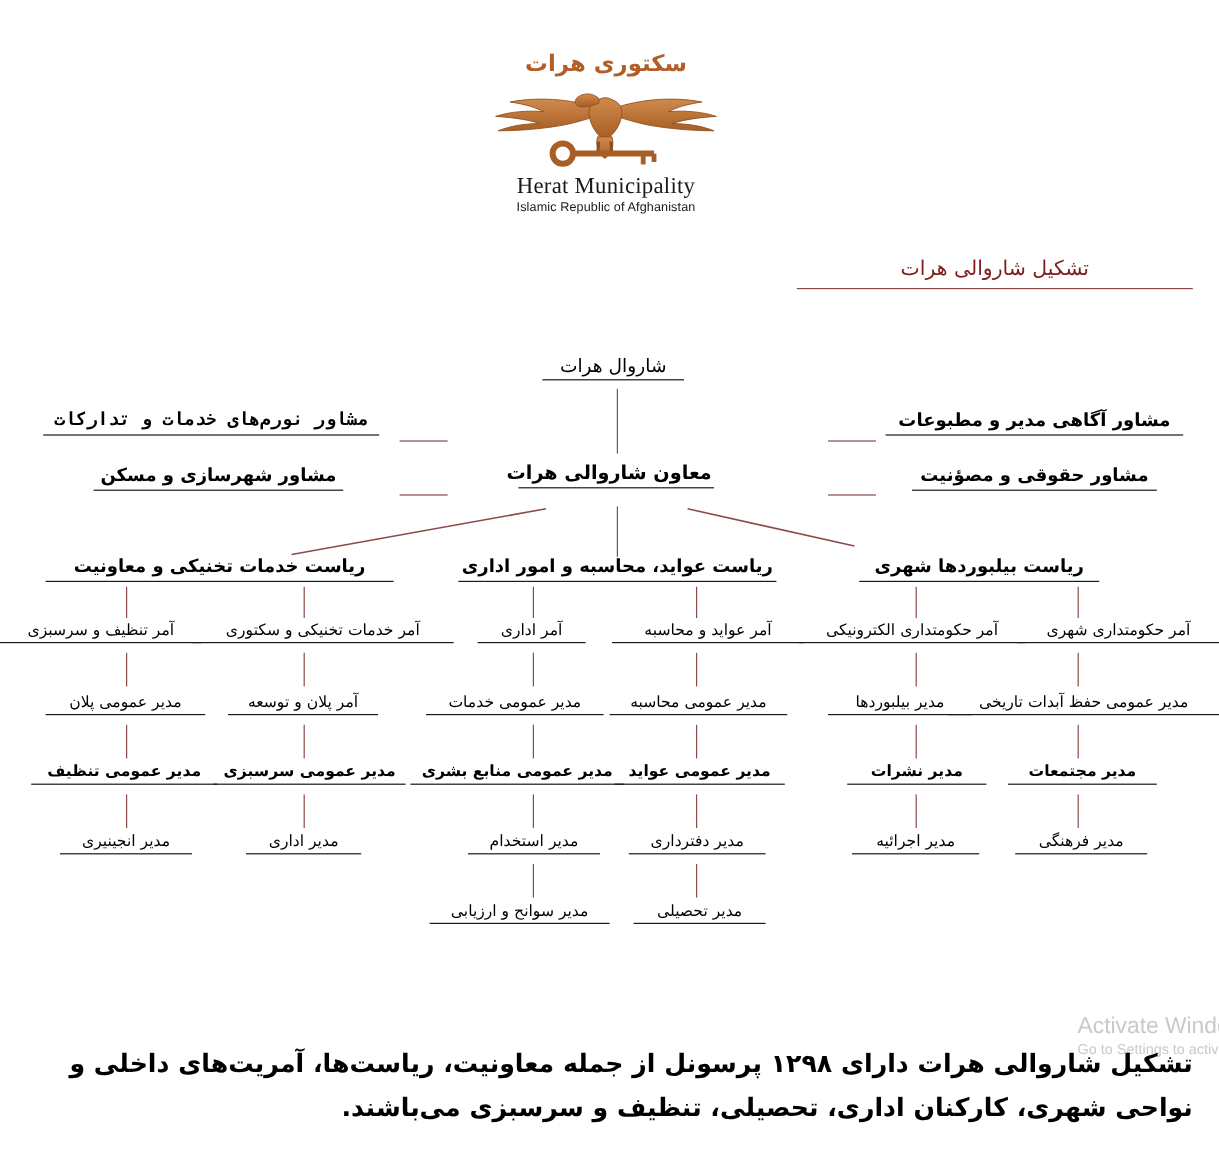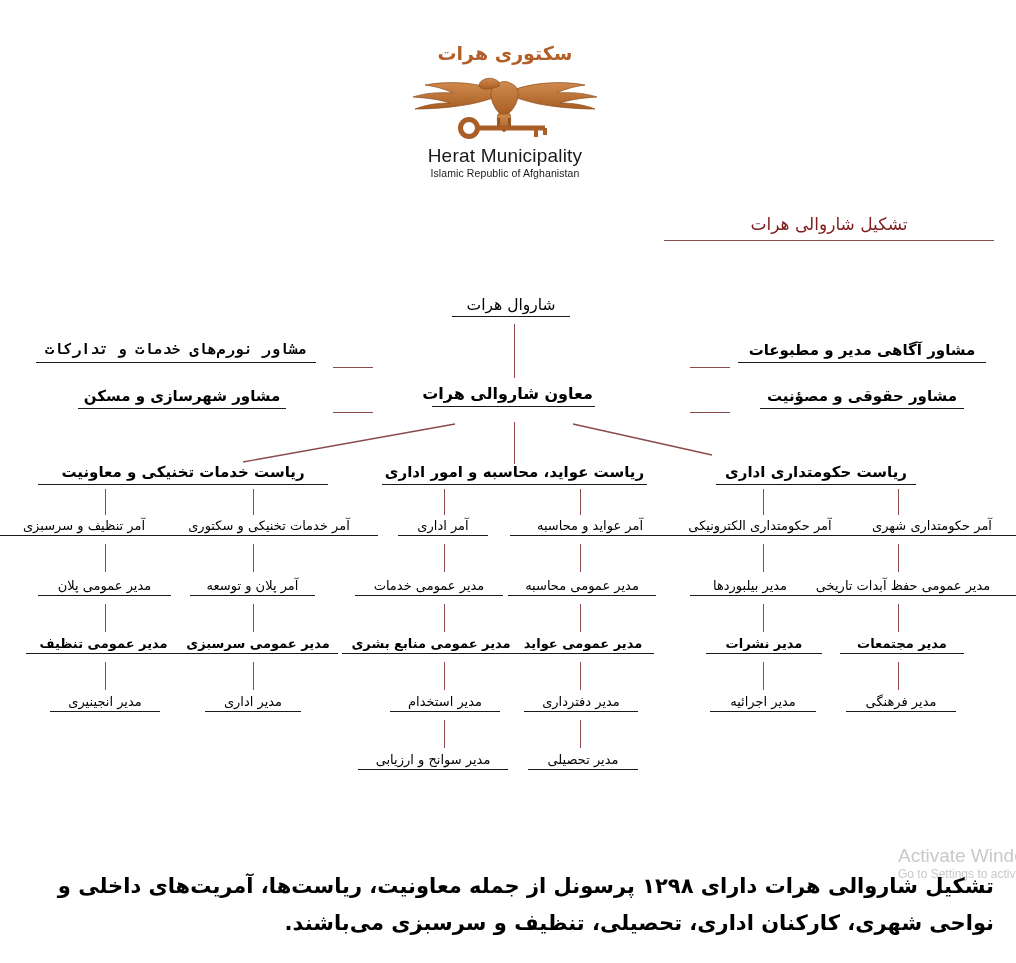--- a/index.html
+++ b/index.html
@@ -26,21 +26,21 @@
   .logo-title-fa {
     font-size: 19px; font-weight: bold;
     color: #B25E28;
     letter-spacing: .5px;
     margin: 0 0 2px 0;
     font-family: "DejaVu Sans", "Liberation Sans", sans-serif;
   }
   .emblem-wrap { height: 78px; position: relative; }
   .logo-name-en {
     font-size: 19px; color: #1a1a1a; direction: ltr;
-    font-family: Liberation Sans, sans-serif;
+    font-family: Liberation Serif, serif;
     letter-spacing: .2px; margin-top: 1px;
   }
   .logo-sub-en {
     font-size: 10.5px; color: #1a1a1a; direction: ltr;
     font-family: "Liberation Sans", sans-serif;
     letter-spacing: .1px;
   }
 
   
   #page-title-wrap {
@@ -205,21 +205,21 @@
 
 <div class="node n-dir" style="left:38px; top:464px; width:290px;">
   <span class="lbl">ریاست خدمات تخنیکی و معاونیت</span>
   <div class="ul"></div>
 </div>
 <div class="node n-dir" style="left:382px; top:464px; width:265px;">
   <span class="lbl">ریاست عواید، محاسبه و امور اداری</span>
   <div class="ul"></div>
 </div>
 <div class="node n-dir" style="left:716px; top:464px; width:200px;">
-  <span class="lbl">ریاست حکومتداری اداری</span>
+  <span class="lbl">ریاست بیلبوردها شهری</span>
   <div class="ul"></div>
 </div>
 
 <div class="conn-v" style="left:105px; top:489px; height:26px;"></div>
 <div class="conn-v" style="left:253px; top:489px; height:26px;"></div>
 <div class="conn-v" style="left:444px; top:489px; height:26px;"></div>
 <div class="conn-v" style="left:580px; top:489px; height:26px;"></div>
 <div class="conn-v" style="left:763px; top:489px; height:26px;"></div>
 <div class="conn-v" style="left:898px; top:489px; height:26px;"></div>
 

